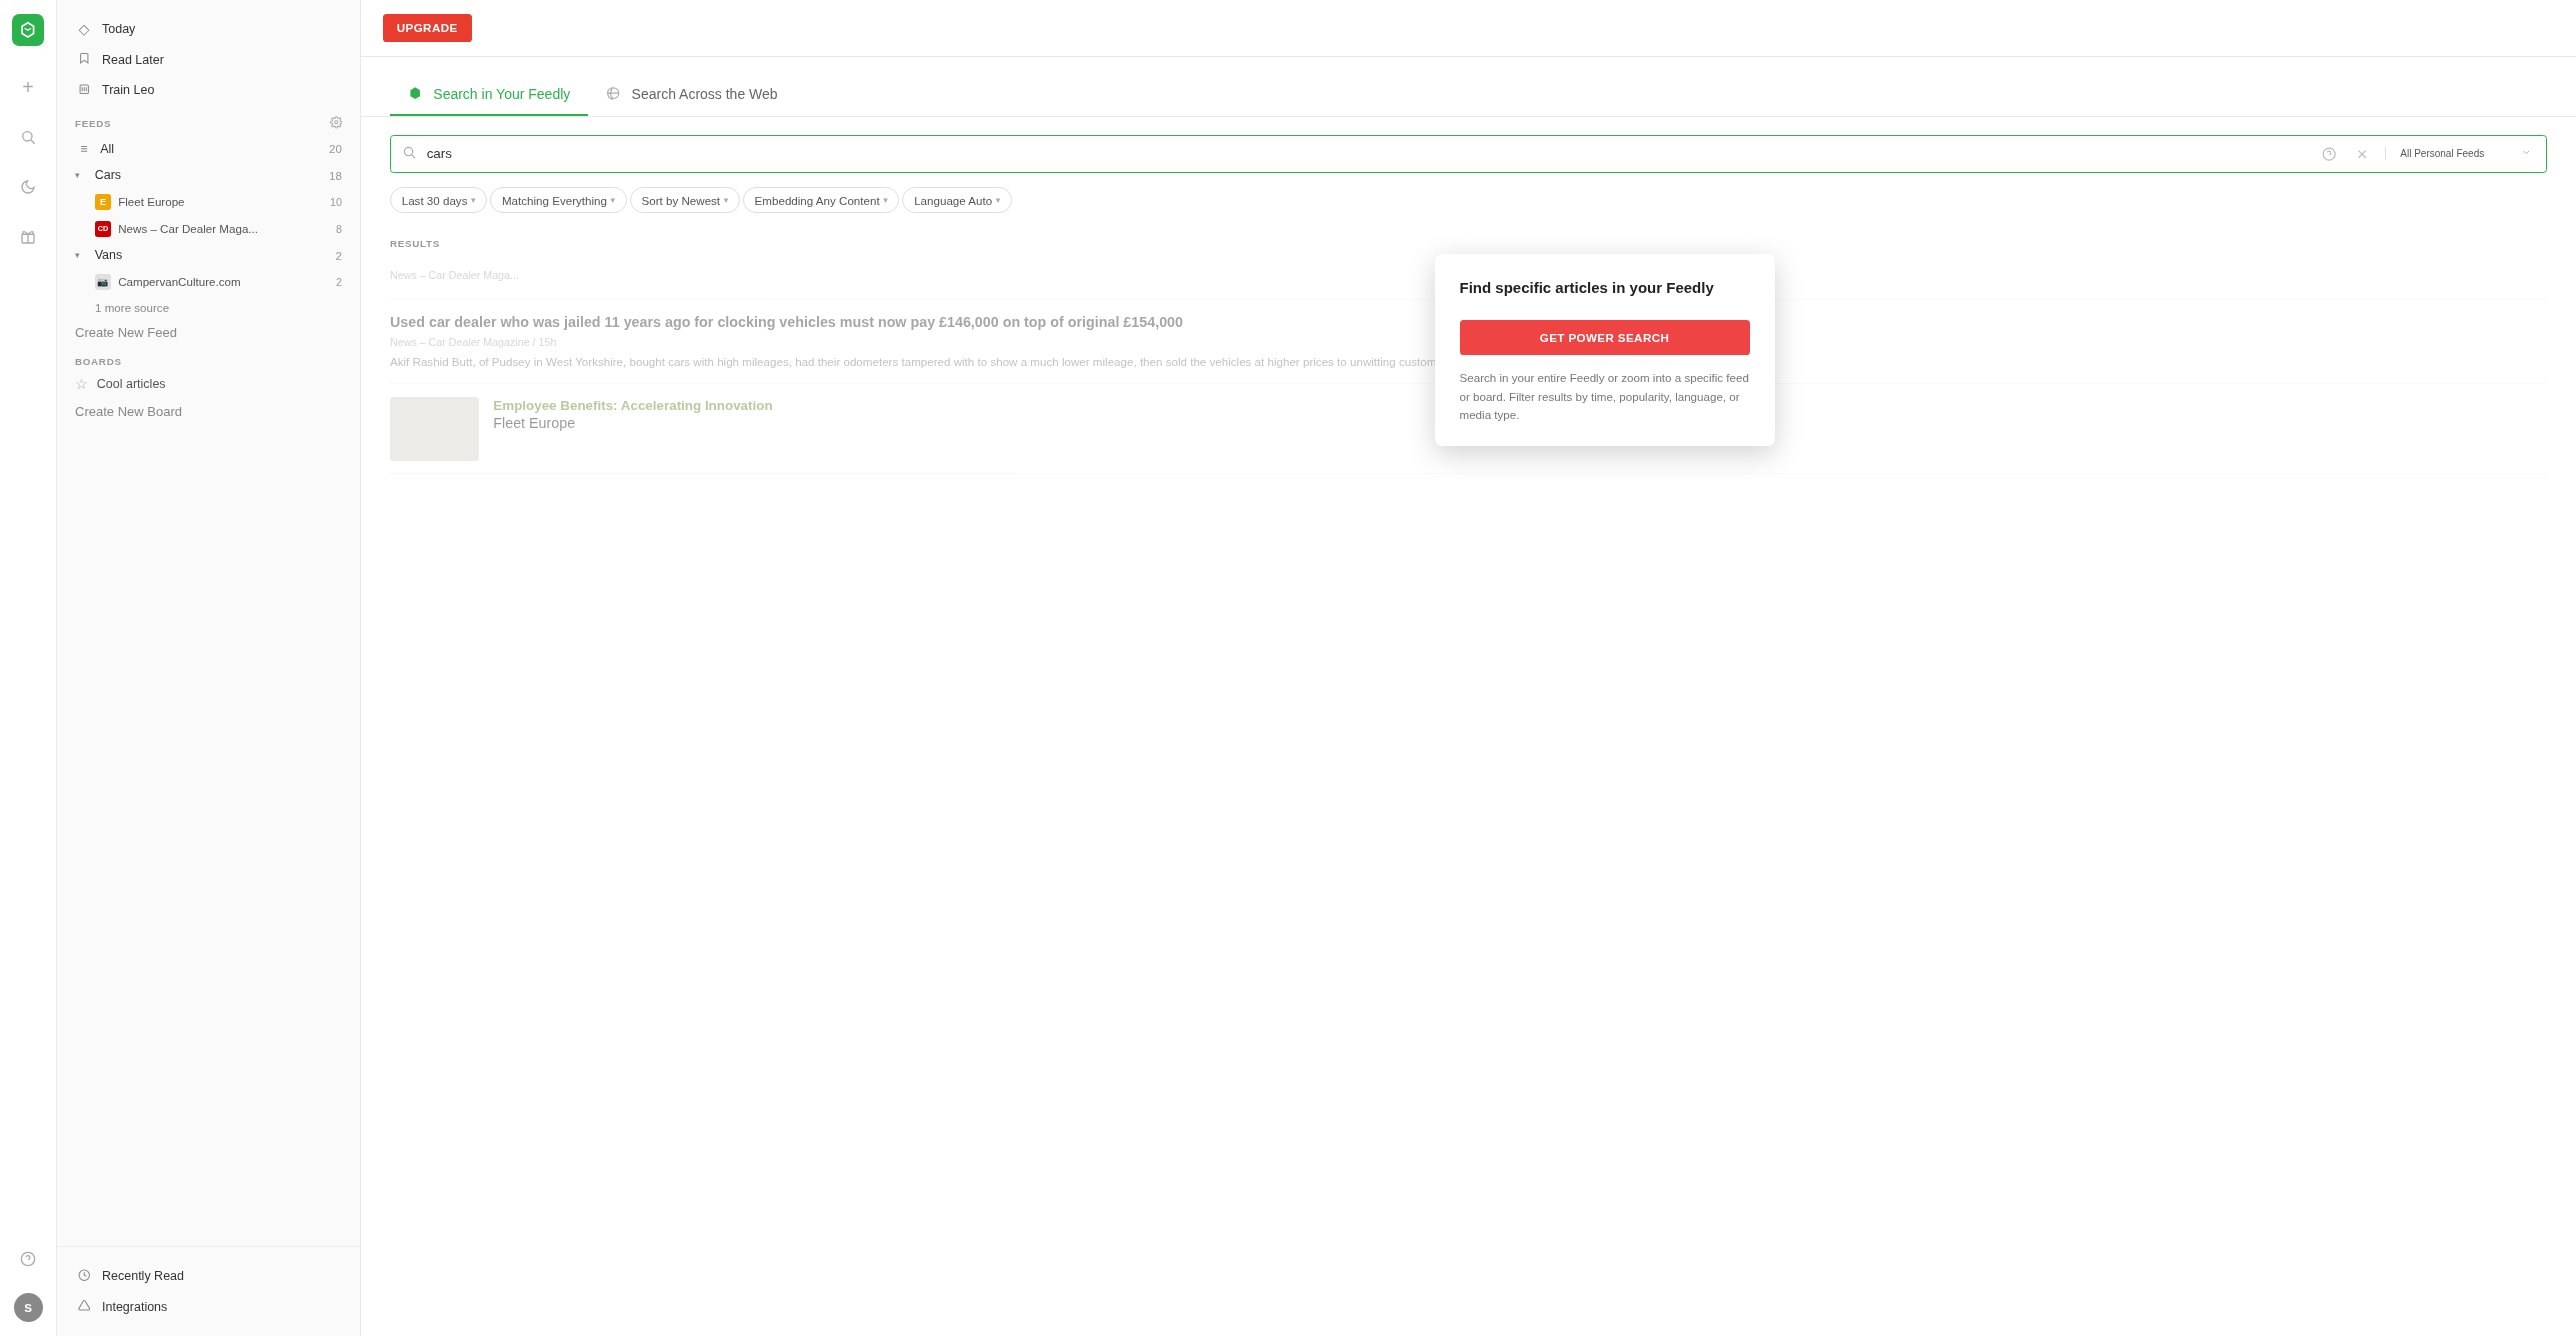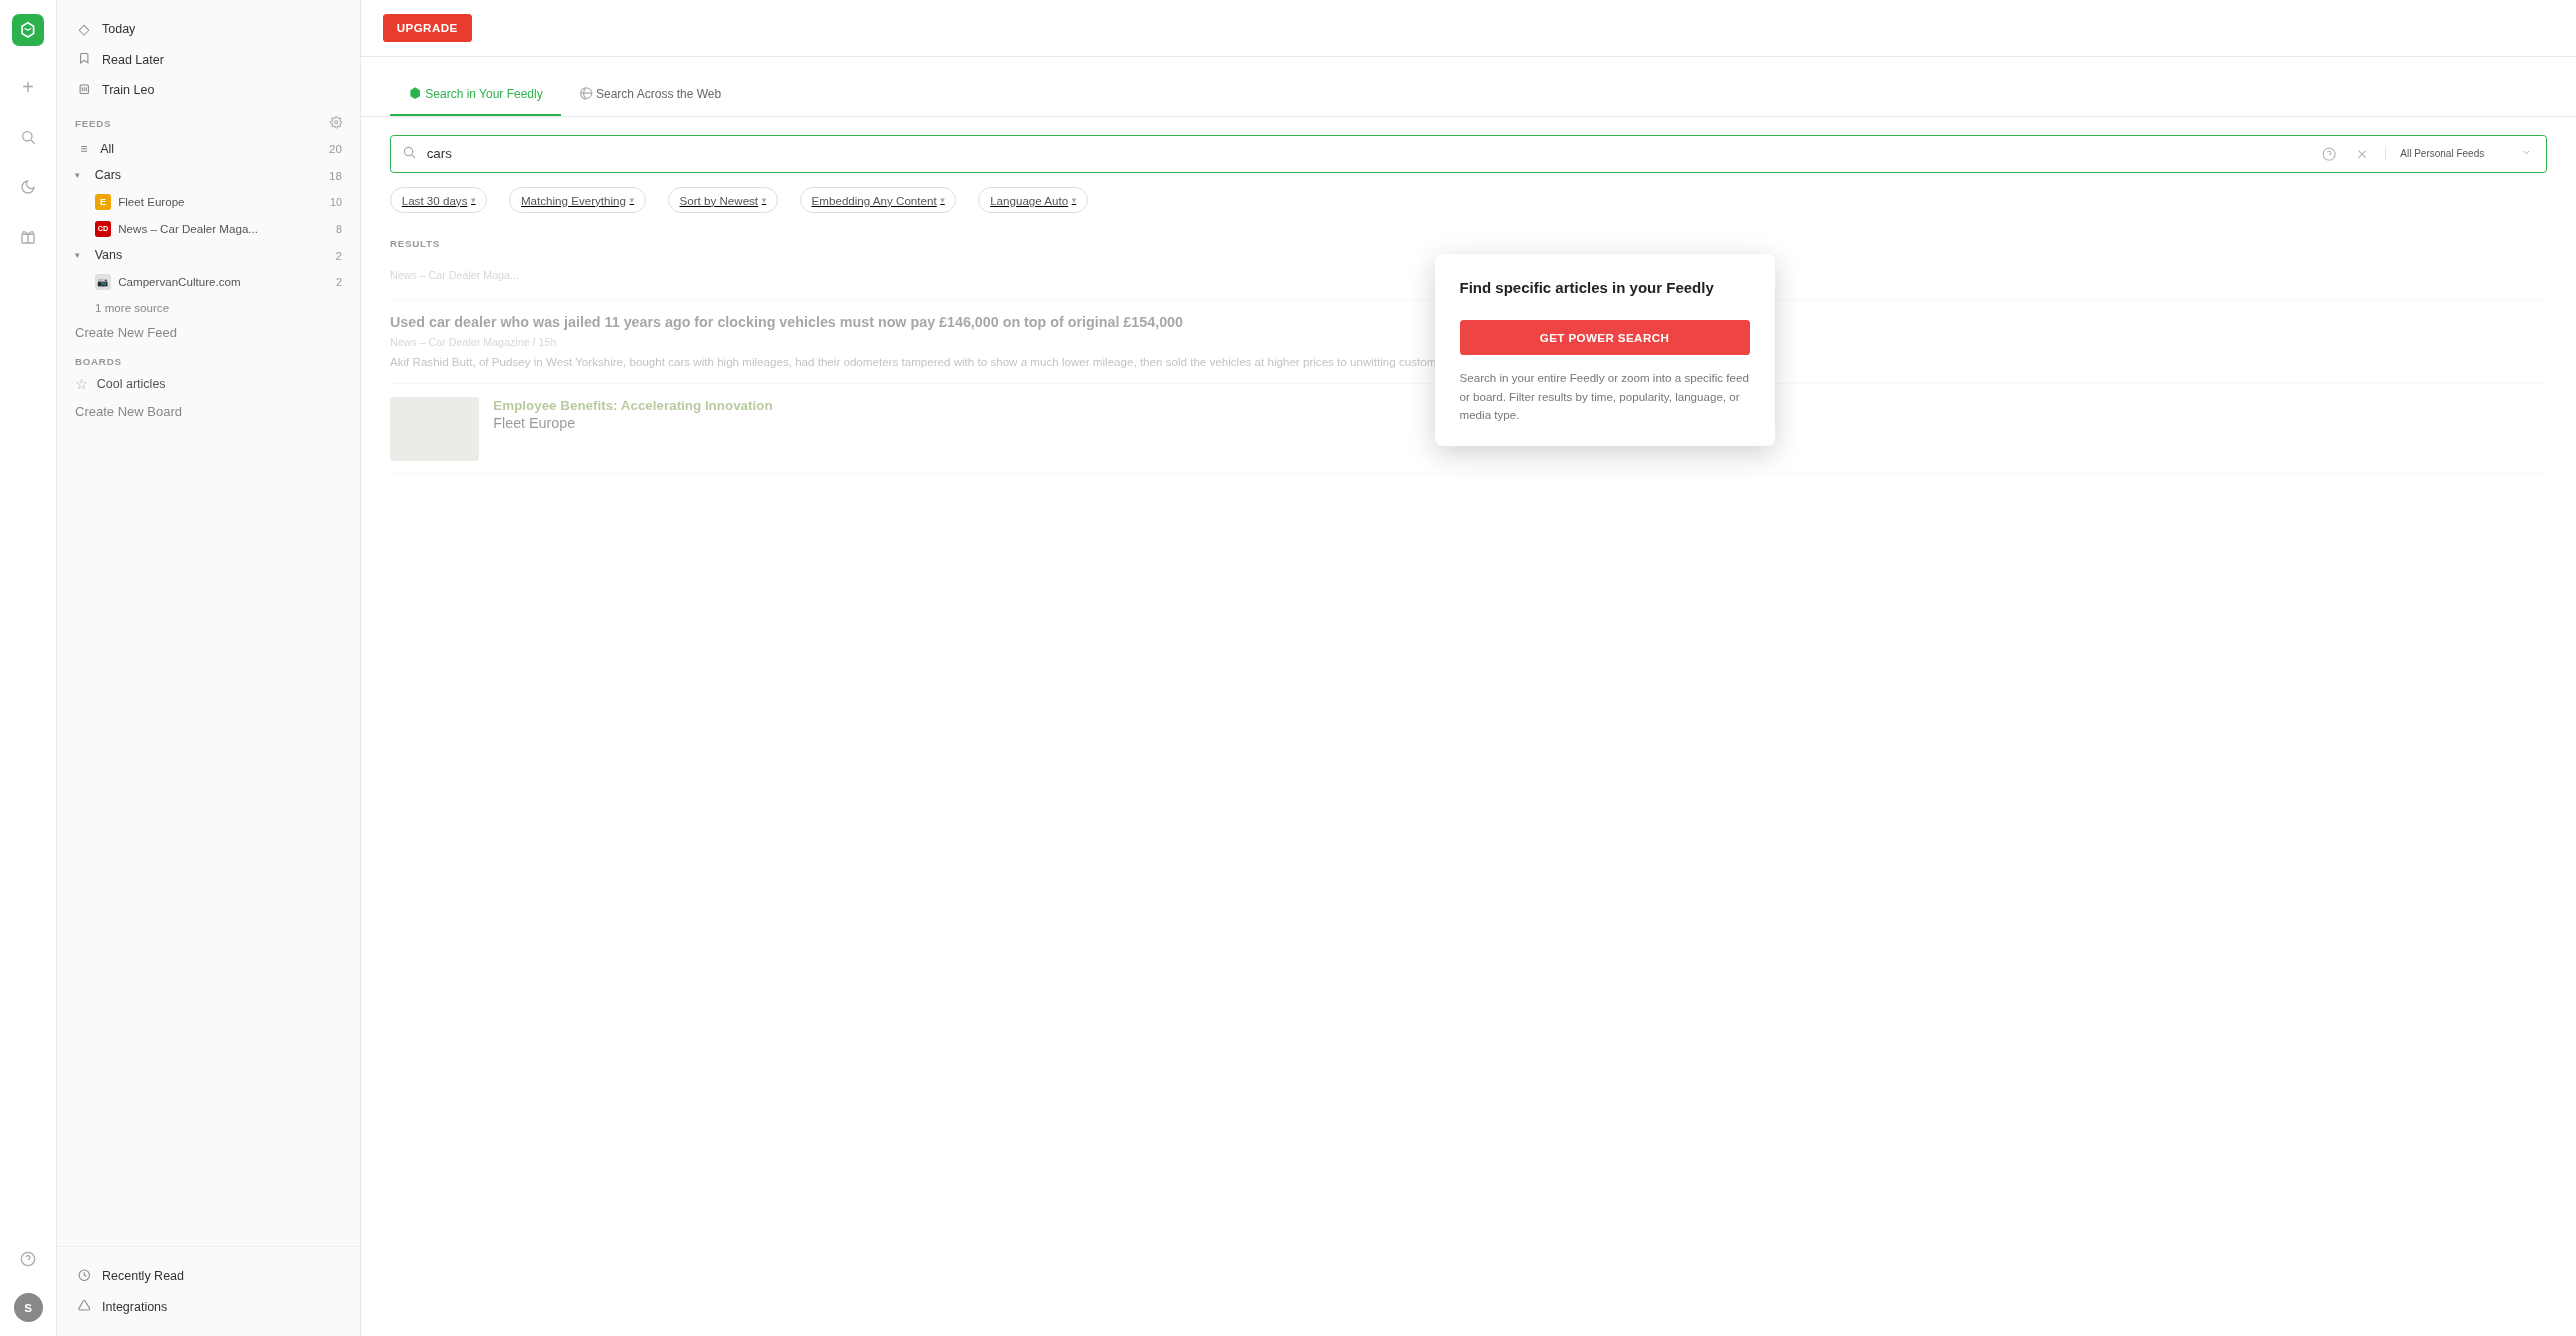--- a/index.html
+++ b/index.html
@@ -188,24 +188,24 @@
     
     .search-tabs {
       display: flex;
       gap: 0;
       padding: 18px 29px 0;
       border-bottom: 0.9px solid #e8e8e8;
     }
     .search-tab {
       display: flex;
       align-items: center;
-      gap: 3px;
+      gap: 11px;
       padding: 10.7px 18px;
       cursor: pointer;
-      font-size: 12px;
+      font-size: 14px;
       color: #666;
       border-bottom: 2.7px solid transparent;
       font-weight: 500;
     }
     .search-tab.active {
       color: #2bb24c;
       border-bottom-color: #2bb24c;
     }
     .search-tab .tab-icon { font-size: 14.3px; }
 
@@ -259,24 +259,23 @@
       cursor: pointer;
       font-size: 10px;
       color: #555;
       min-width: 161px;
     }
 
     
     .filter-bar {
       display: flex;
       align-items: center;
-      gap: 22px;
+      gap: 3px;
       padding: 0 29px 14.3px;
       flex-wrap: wrap;
-      text-decoration: underline;
     }
     .filter-pill {
       display: flex;
       align-items: center;
       gap: 3.6px;
       padding: 5.4px 10.7px;
       border: 0.9px solid #ddd;
       border-radius: 18px;
       font-size: 11.6px;
       color: #555;

